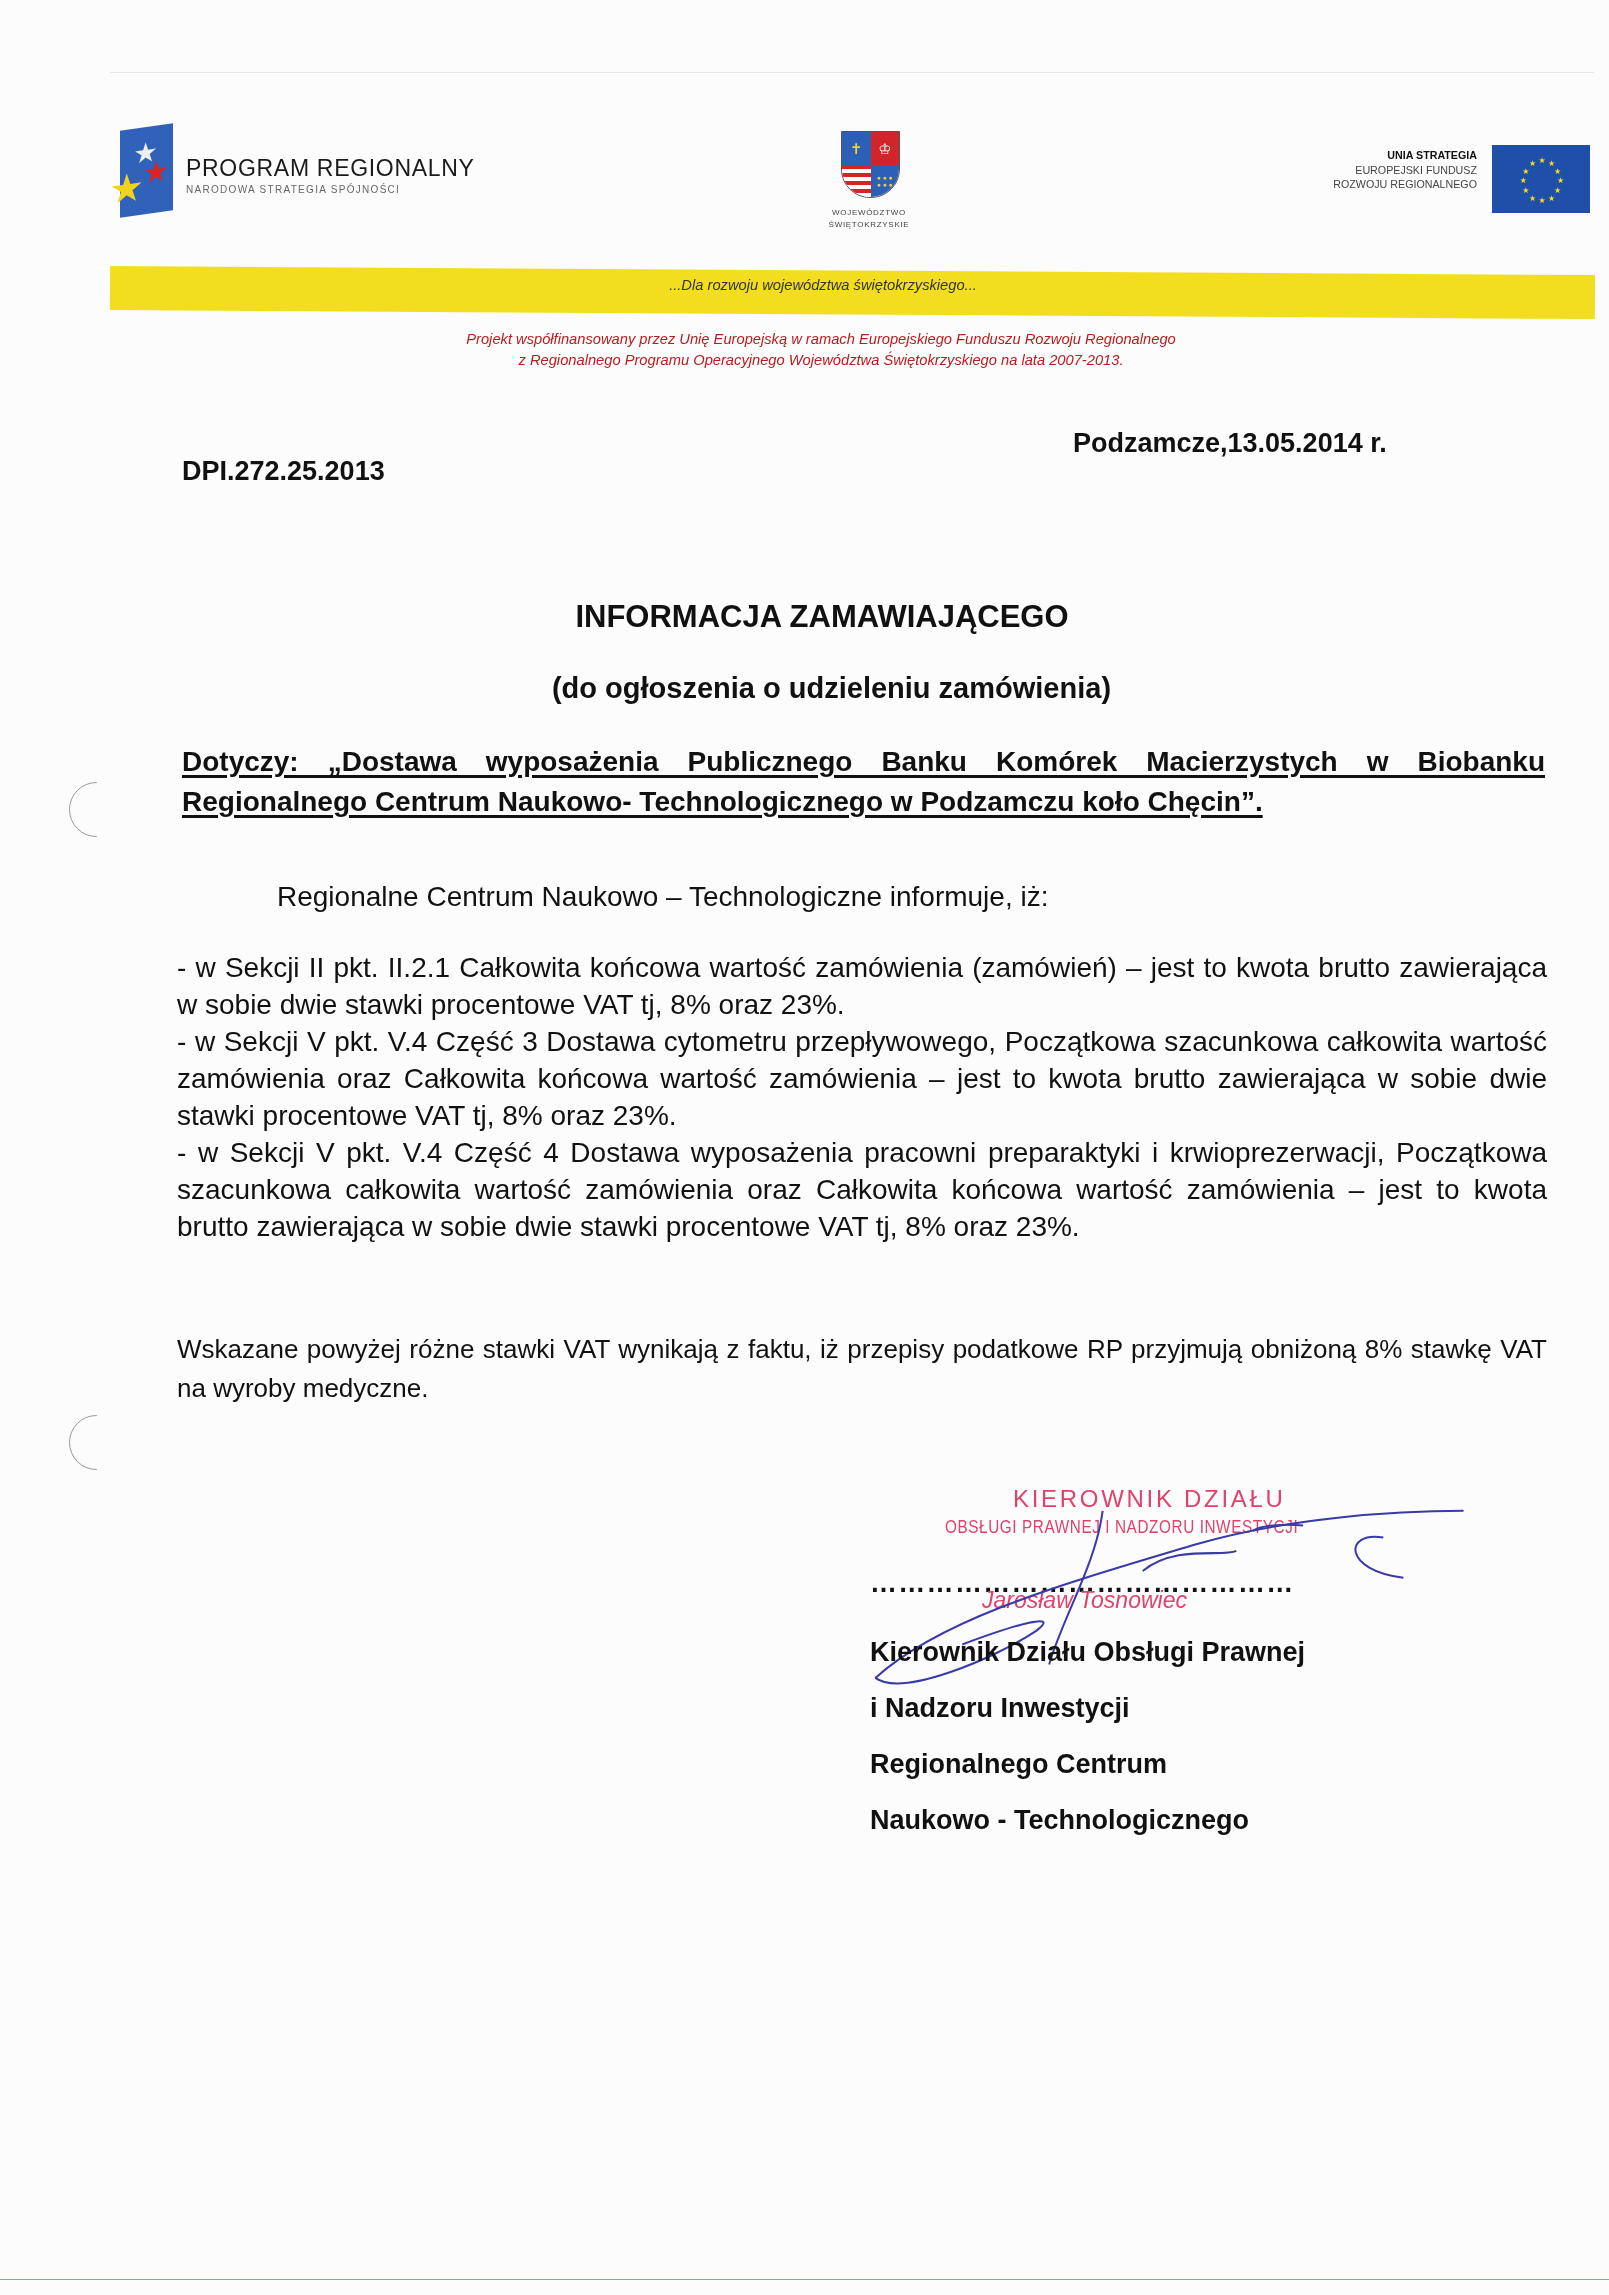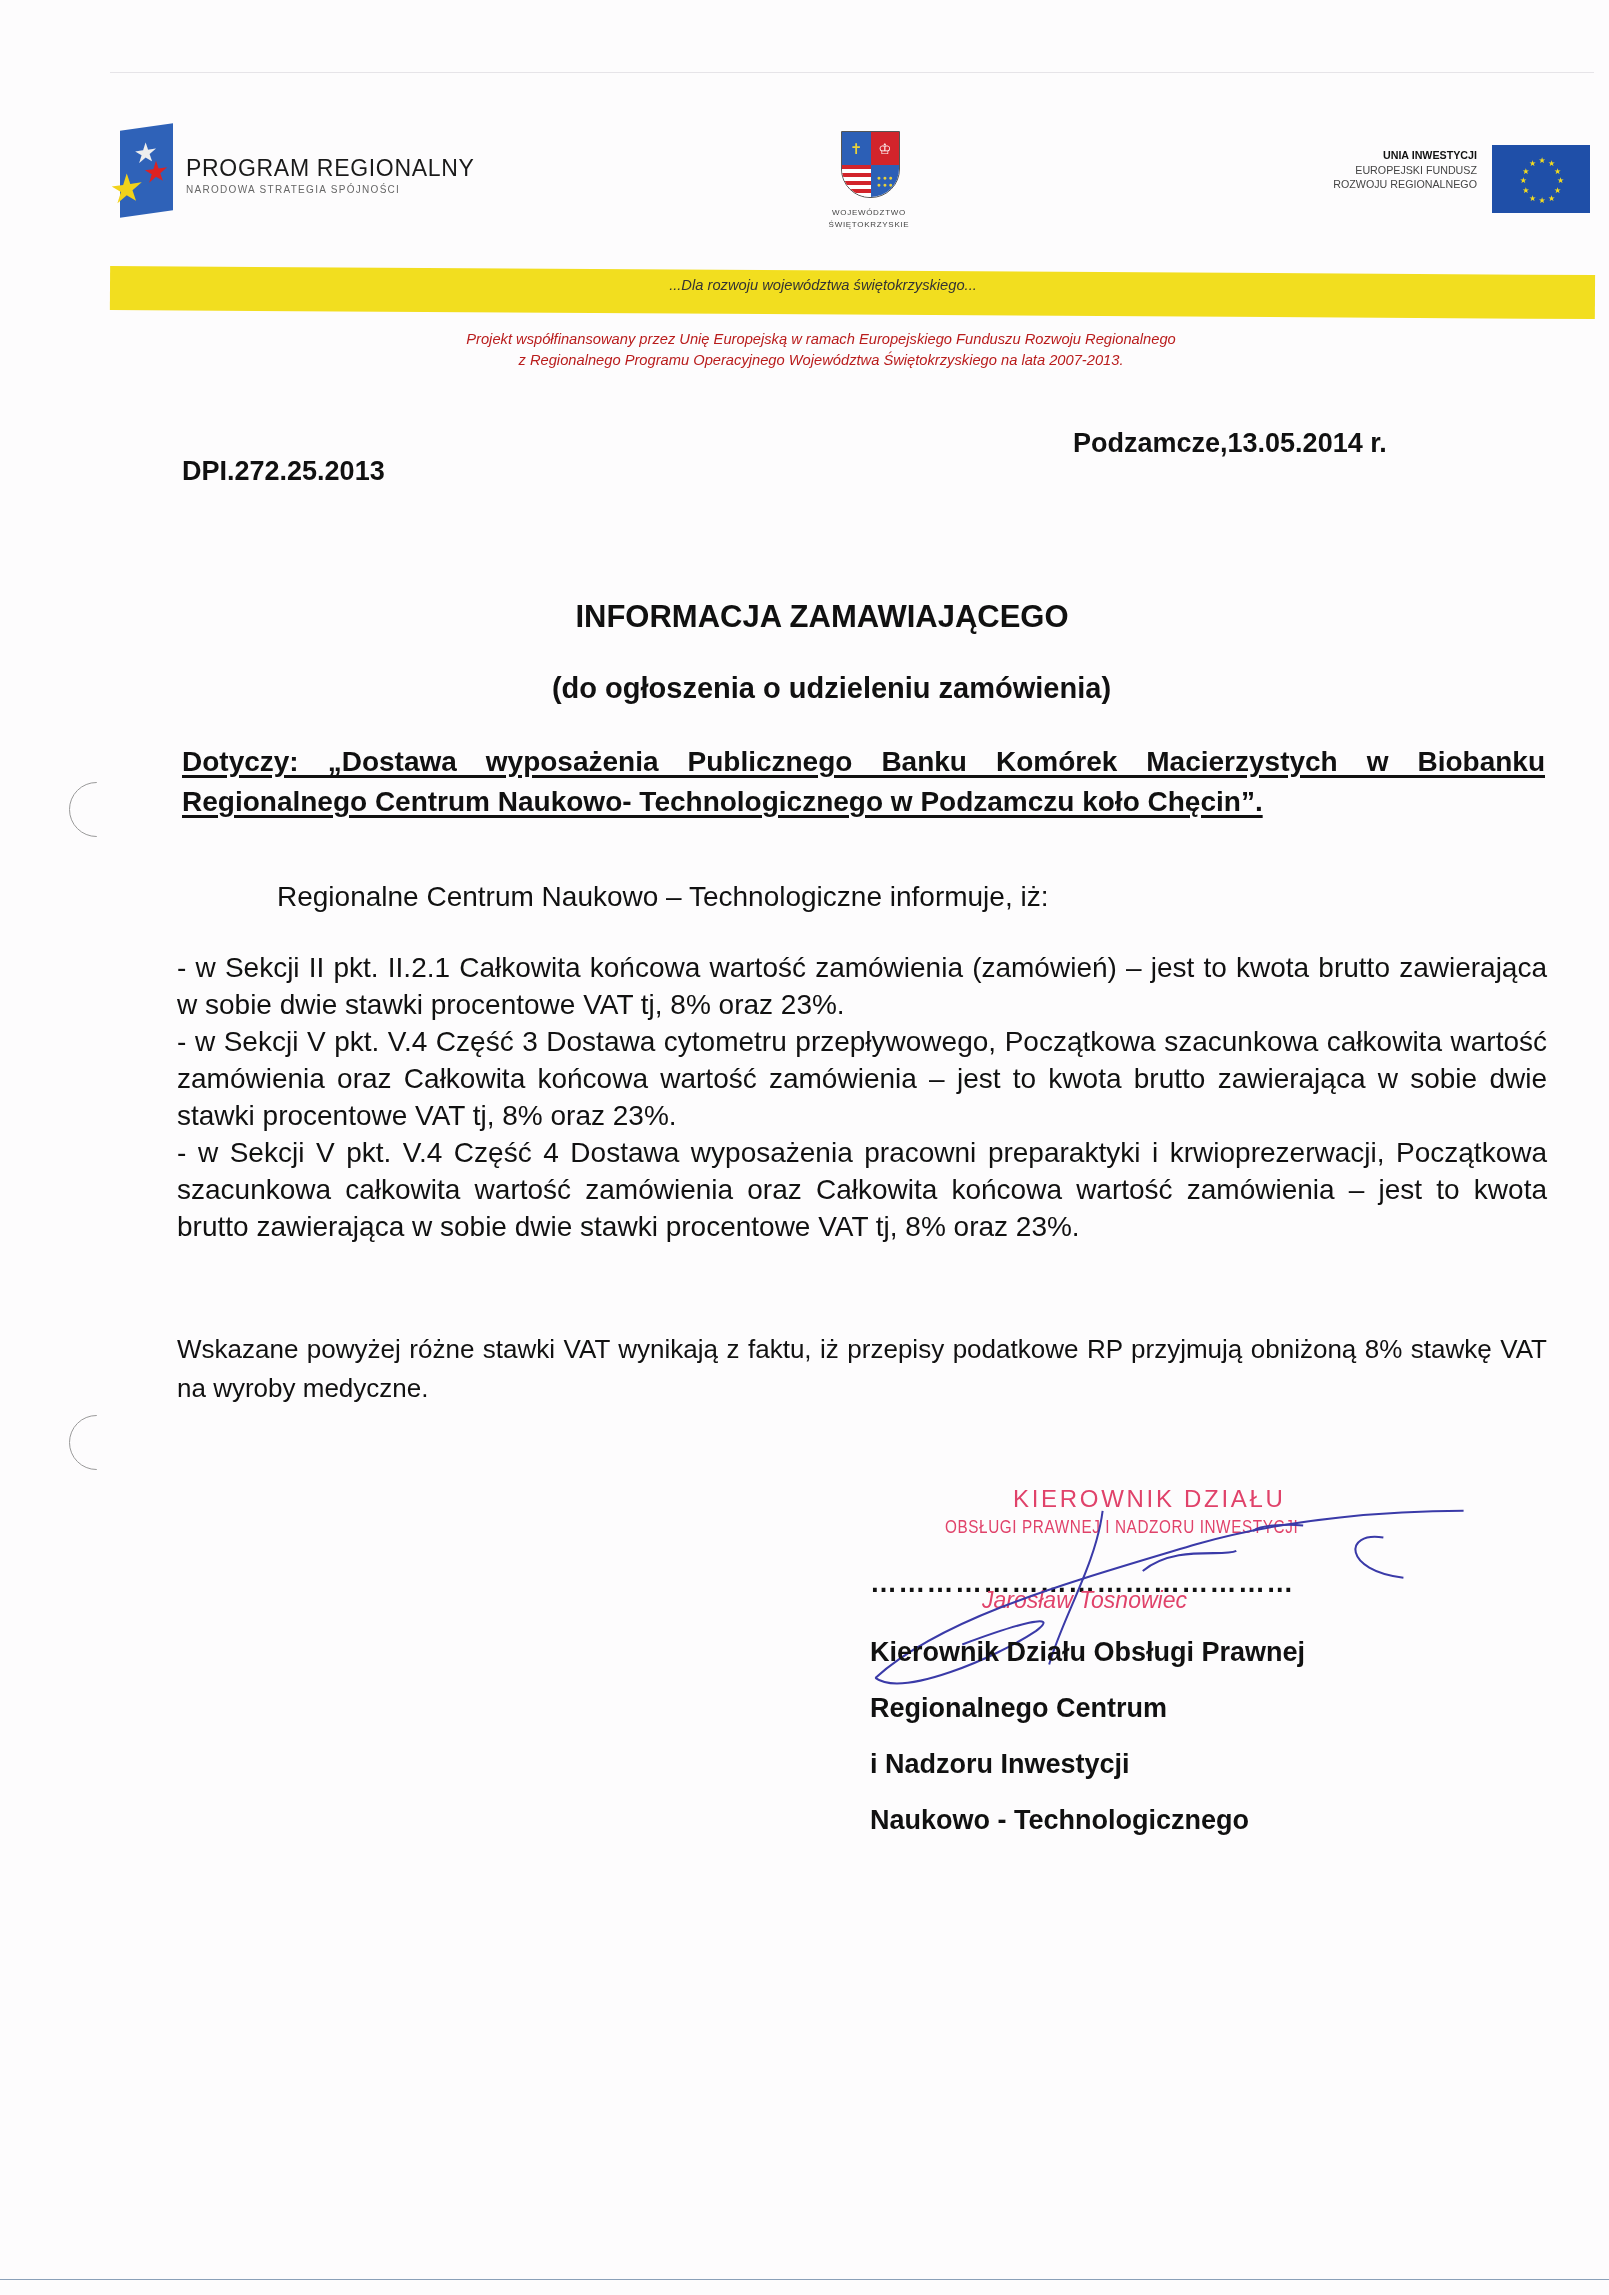--- a/index.html
+++ b/index.html
@@ -78,21 +78,21 @@
   <div class="q2">♔</div>
   <div class="q3"></div>
   <div class="q4">● ● ●<br>● ● ●</div>
 </div>
 <div class="abs crest-label">
   <div>WOJEWÓDZTWO</div>
   <div>ŚWIĘTOKRZYSKIE</div>
 </div>
 
 <div class="abs eu-text">
-  <div class="bold">UNIA INWESTYCJI</div>
+  <div class="bold">UNIA STRATEGIA</div>
   <div>EUROPEJSKI FUNDUSZ</div>
   <div>ROZWOJU REGIONALNEGO</div>
 </div>
 <div class="abs eu-flag">
   <div class="eu-ring">
     <span style="left:17.4px;top:-2.7px">★</span>
       <span style="left:27px;top:0px">★</span>
       <span style="left:33px;top:8px">★</span>
     <span style="left:36px;top:17.4px">★</span>
       <span style="left:33px;top:27px">★</span>
@@ -142,19 +142,19 @@
   <path d="M20,290 C120,200 300,150 500,90 C640,50 800,40 900,40" stroke="#3a3aa8" stroke-width="3" fill="none"></path>
   <path d="M20,290 C60,320 200,260 260,220 C300,190 230,210 150,240" stroke="#3a3aa8" stroke-width="3" fill="none"></path>
   <path d="M360,40 C350,120 300,200 280,270" stroke="#3a3aa8" stroke-width="3" fill="none"></path>
   <path d="M420,130 C470,90 540,110 560,100" stroke="#3a3aa8" stroke-width="3" fill="none"></path>
   <path d="M585,70 C600,60 640,60 660,62" stroke="#3a3aa8" stroke-width="3" fill="none"></path>
   <path d="M780,80 C720,70 720,130 810,140" stroke="#3a3aa8" stroke-width="3" fill="none"></path>
 </svg>
 
 <div class="abs sig-title">
   <div>Kierownik Działu Obsługi Prawnej</div>
+  <div>i Nadzoru Inwestycji</div>
   <div>Regionalnego Centrum</div>
-  <div>i Nadzoru Inwestycji</div>
   <div>Naukowo - Technologicznego</div>
 </div>
 
 <div class="abs bottomline"></div>
 
 
 </body></html>

